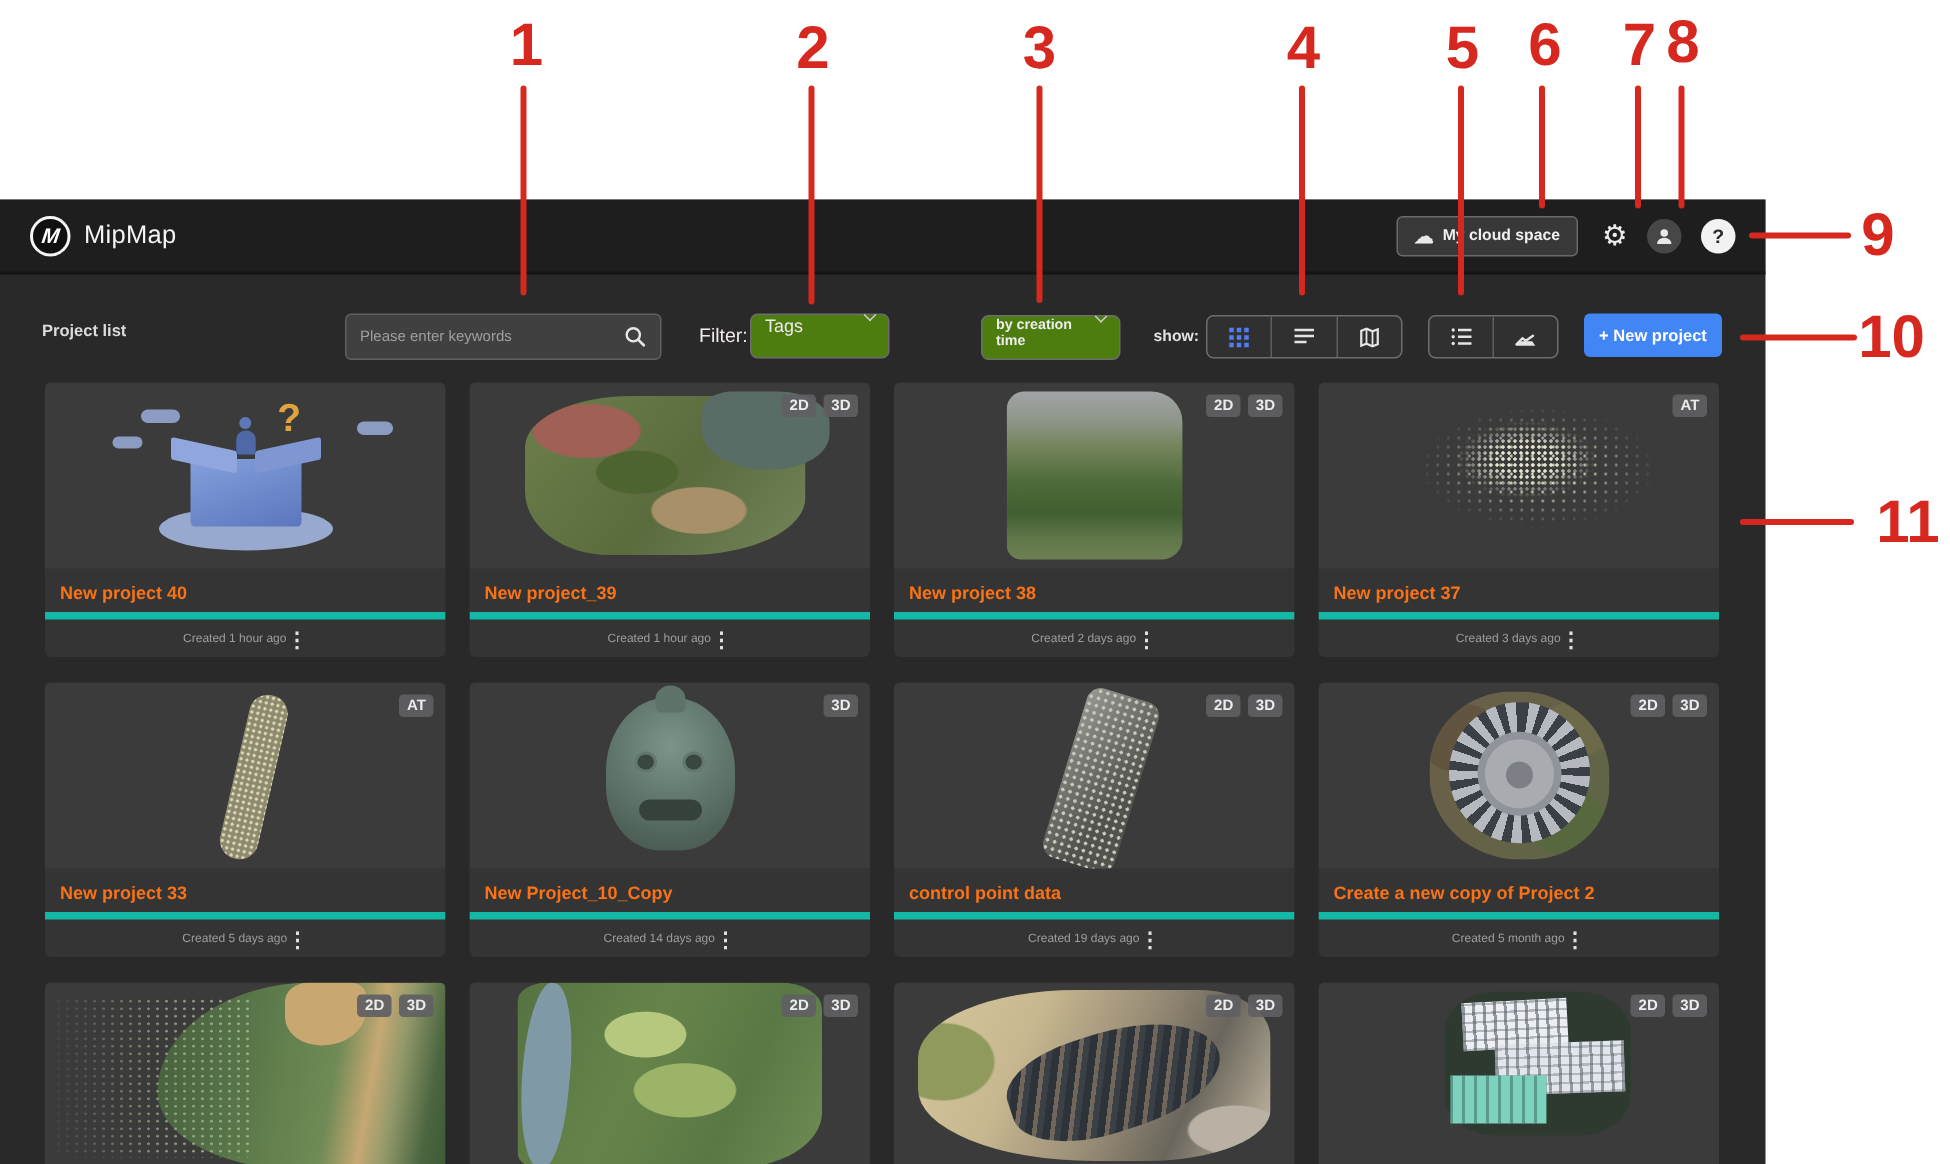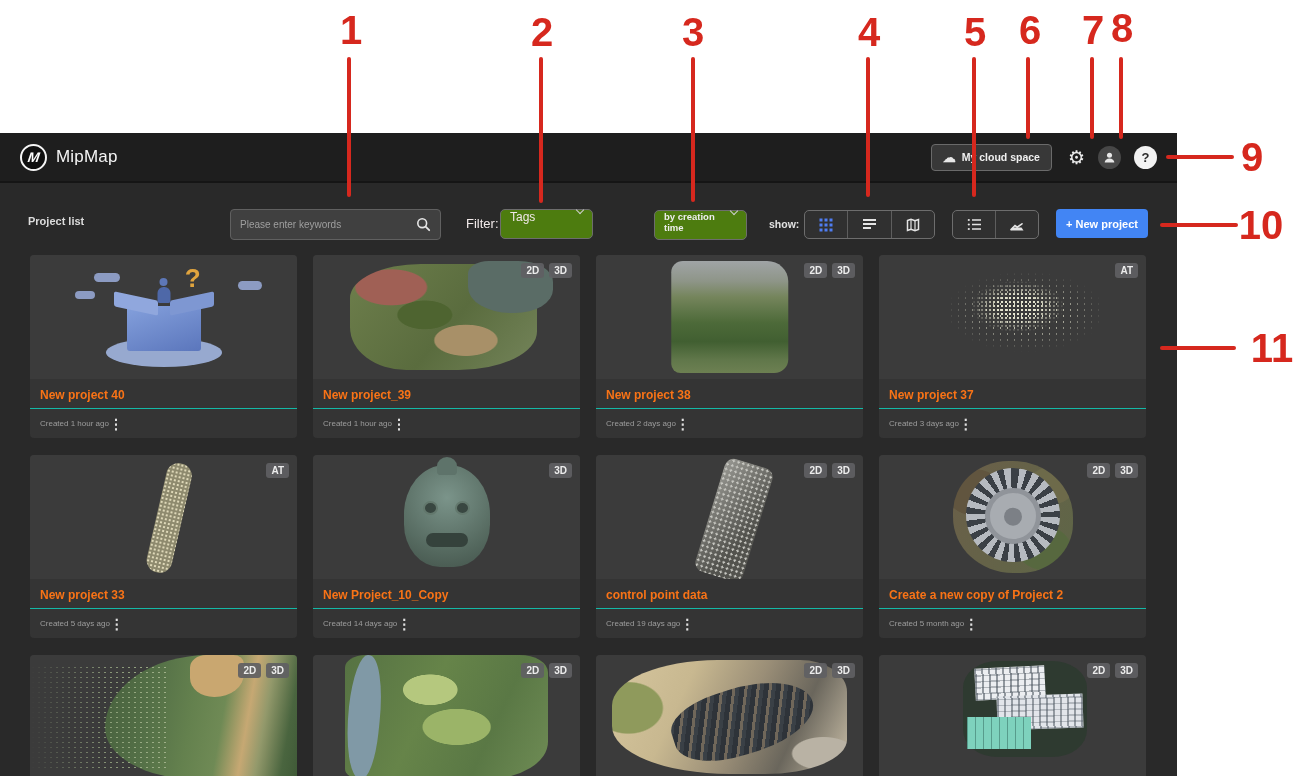--- a/index.html
+++ b/index.html
@@ -59,22 +59,22 @@
 
   
   .grid { position:absolute; left:30px; top:122px; width:1117px; display:grid;
           grid-template-columns:repeat(4,267px); column-gap:16px; row-gap:17px; }
   .card { position:relative; width:267px; height:183px; background:#343434; border-radius:4px; overflow:hidden; cursor:pointer; }
   .thumb { position:absolute; left:0; top:0; width:100%; height:124px; background:#3b3b3b; overflow:hidden; }
   .badges { position:absolute; top:8px; right:8px; display:flex; gap:5px; z-index:3; }
   .badge { padding:2px 5px; background:rgba(95,95,99,.92); border-radius:3px; color:#ececec; font-size:10px; font-weight:bold; }
   .card-name { position:absolute; left:10px; top:133px; right:10px; font-size:12px; font-weight:bold; color:#f97316;
                white-space:nowrap; overflow:hidden; }
-  .card-foot { position:absolute; left:0; right:0; bottom:0; height:30px; border-top:1px solid #14b8a6;
-               display:flex; align-items:center; justify-content:flex-start; padding:0 10px; }
+  .card-foot { position:absolute; left:0; right:0; bottom:0; height:30px; border-top:5px solid #14b8a6;
+               display:flex; align-items:center; justify-content:center; padding:0 10px; }
   .created { font-size:8px; color:#9d9d9d; }
   .kebab { font-size:14px; color:#e0e0e0; font-weight:bold; cursor:pointer; line-height:1; }
 
   
   .thumb > div { position:absolute; }
   
   .esh { left:50%; bottom:12px; transform:translateX(-50%); width:116px; height:29px; border-radius:50%; background:#97a9cf; }
   .ebox { left:50%; bottom:28px; transform:translateX(-50%); width:74px; height:45px;
           background:linear-gradient(160deg,#84a0dc,#5b76bc); border-radius:3px; }
   .elidl { left:50%; bottom:68px; width:44px; height:15px; background:#90a7dd; border-radius:2px;

